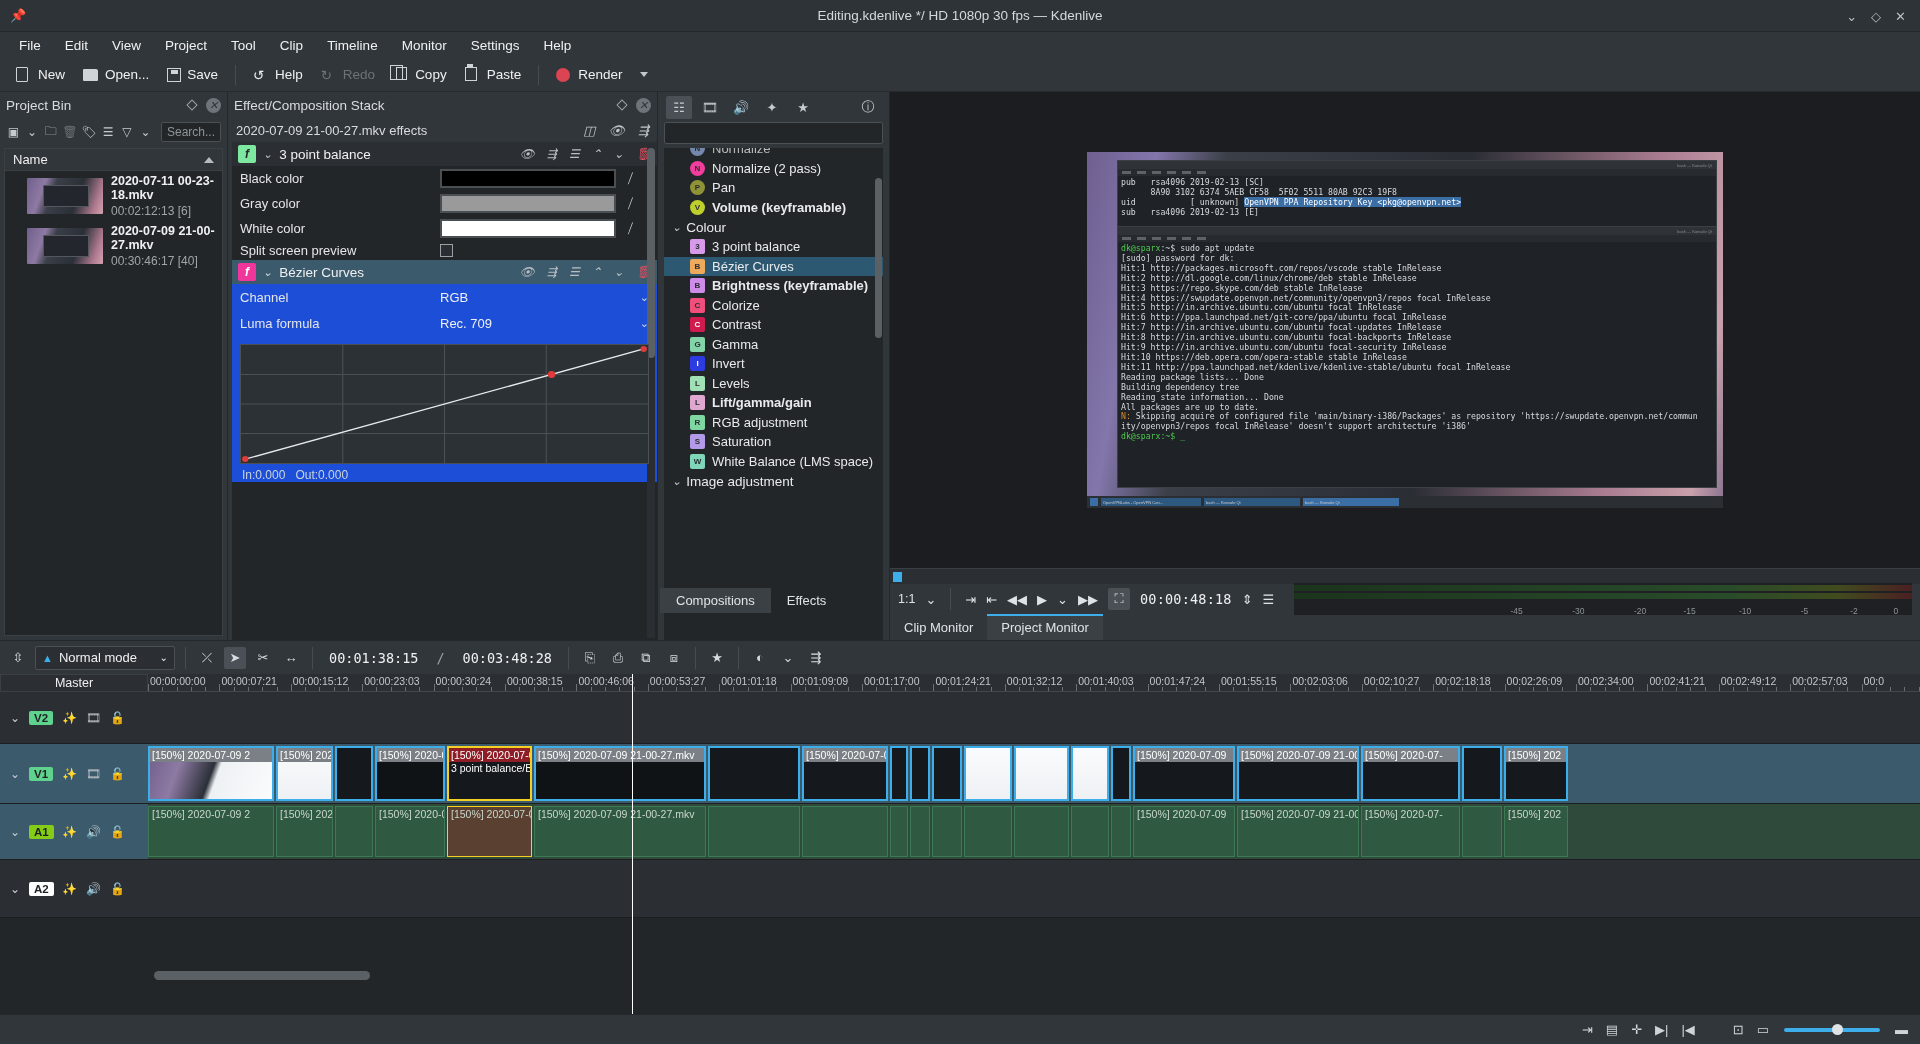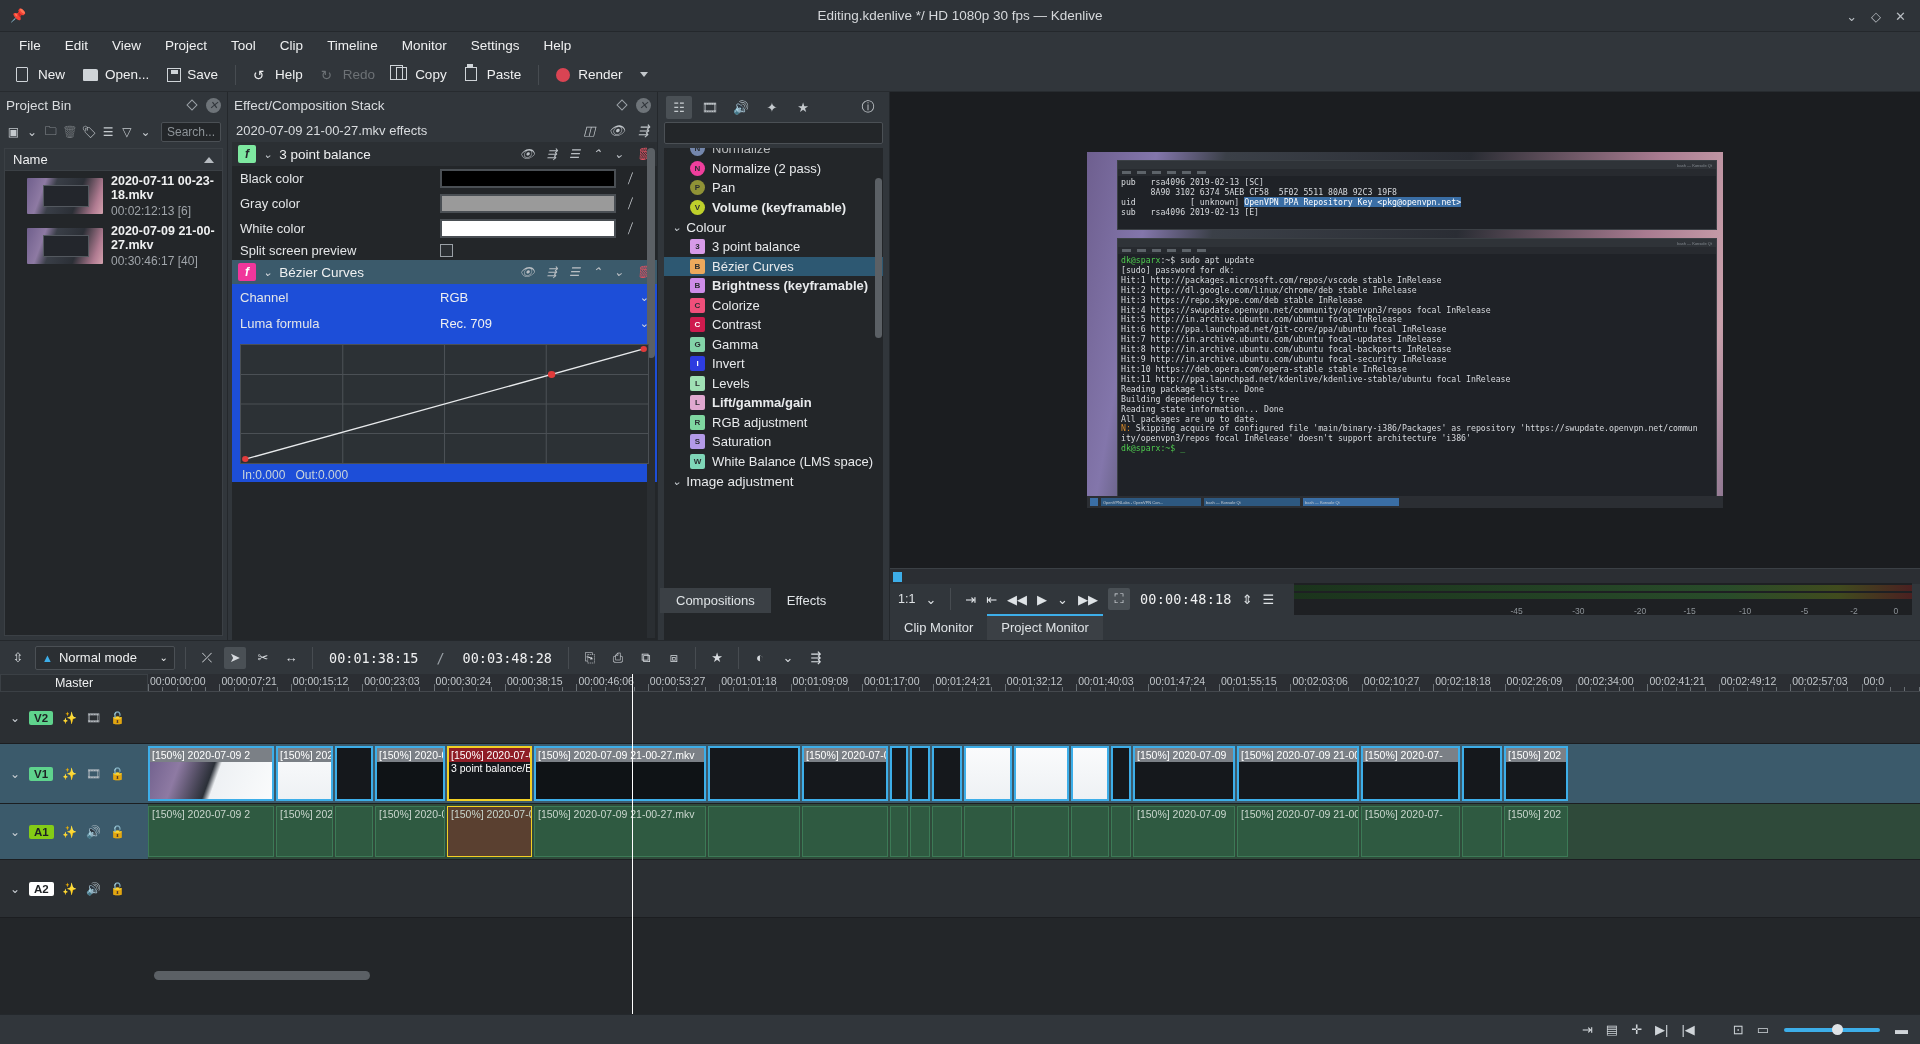--- a/index.html
+++ b/index.html
@@ -540,21 +540,21 @@
                 <i></i>
                 <i></i>
                 <i></i>
               </div>
             <div class="term-body"><span>pub   rsa4096 2019-02-13 [SC]</span>
 <span>      8A90 3102 6374 5AEB CF58  5F02 5511 80AB 92C3 19F8</span>
 uid           [ unknown] <span class="hl">OpenVPN PPA Repository Key &lt;pkg@openvpn.net&gt;</span>
 <span>sub   rsa4096 2019-02-13 [E]</span></div>
           </div>
 
-          <div class="term" style="left:30px; top:86px; width:600px; height:262px;">
+          <div class="term" style="left:30px; top:74px; width:600px; height:262px;">
             <div class="term-tb">
                 <span class="tt">bash — Konsole Qt</span>
               </div>
             <div class="term-menu">
                 <i></i>
                 <i></i>
                 <i></i>
                 <i></i>
                 <i></i>
                 <i></i>

